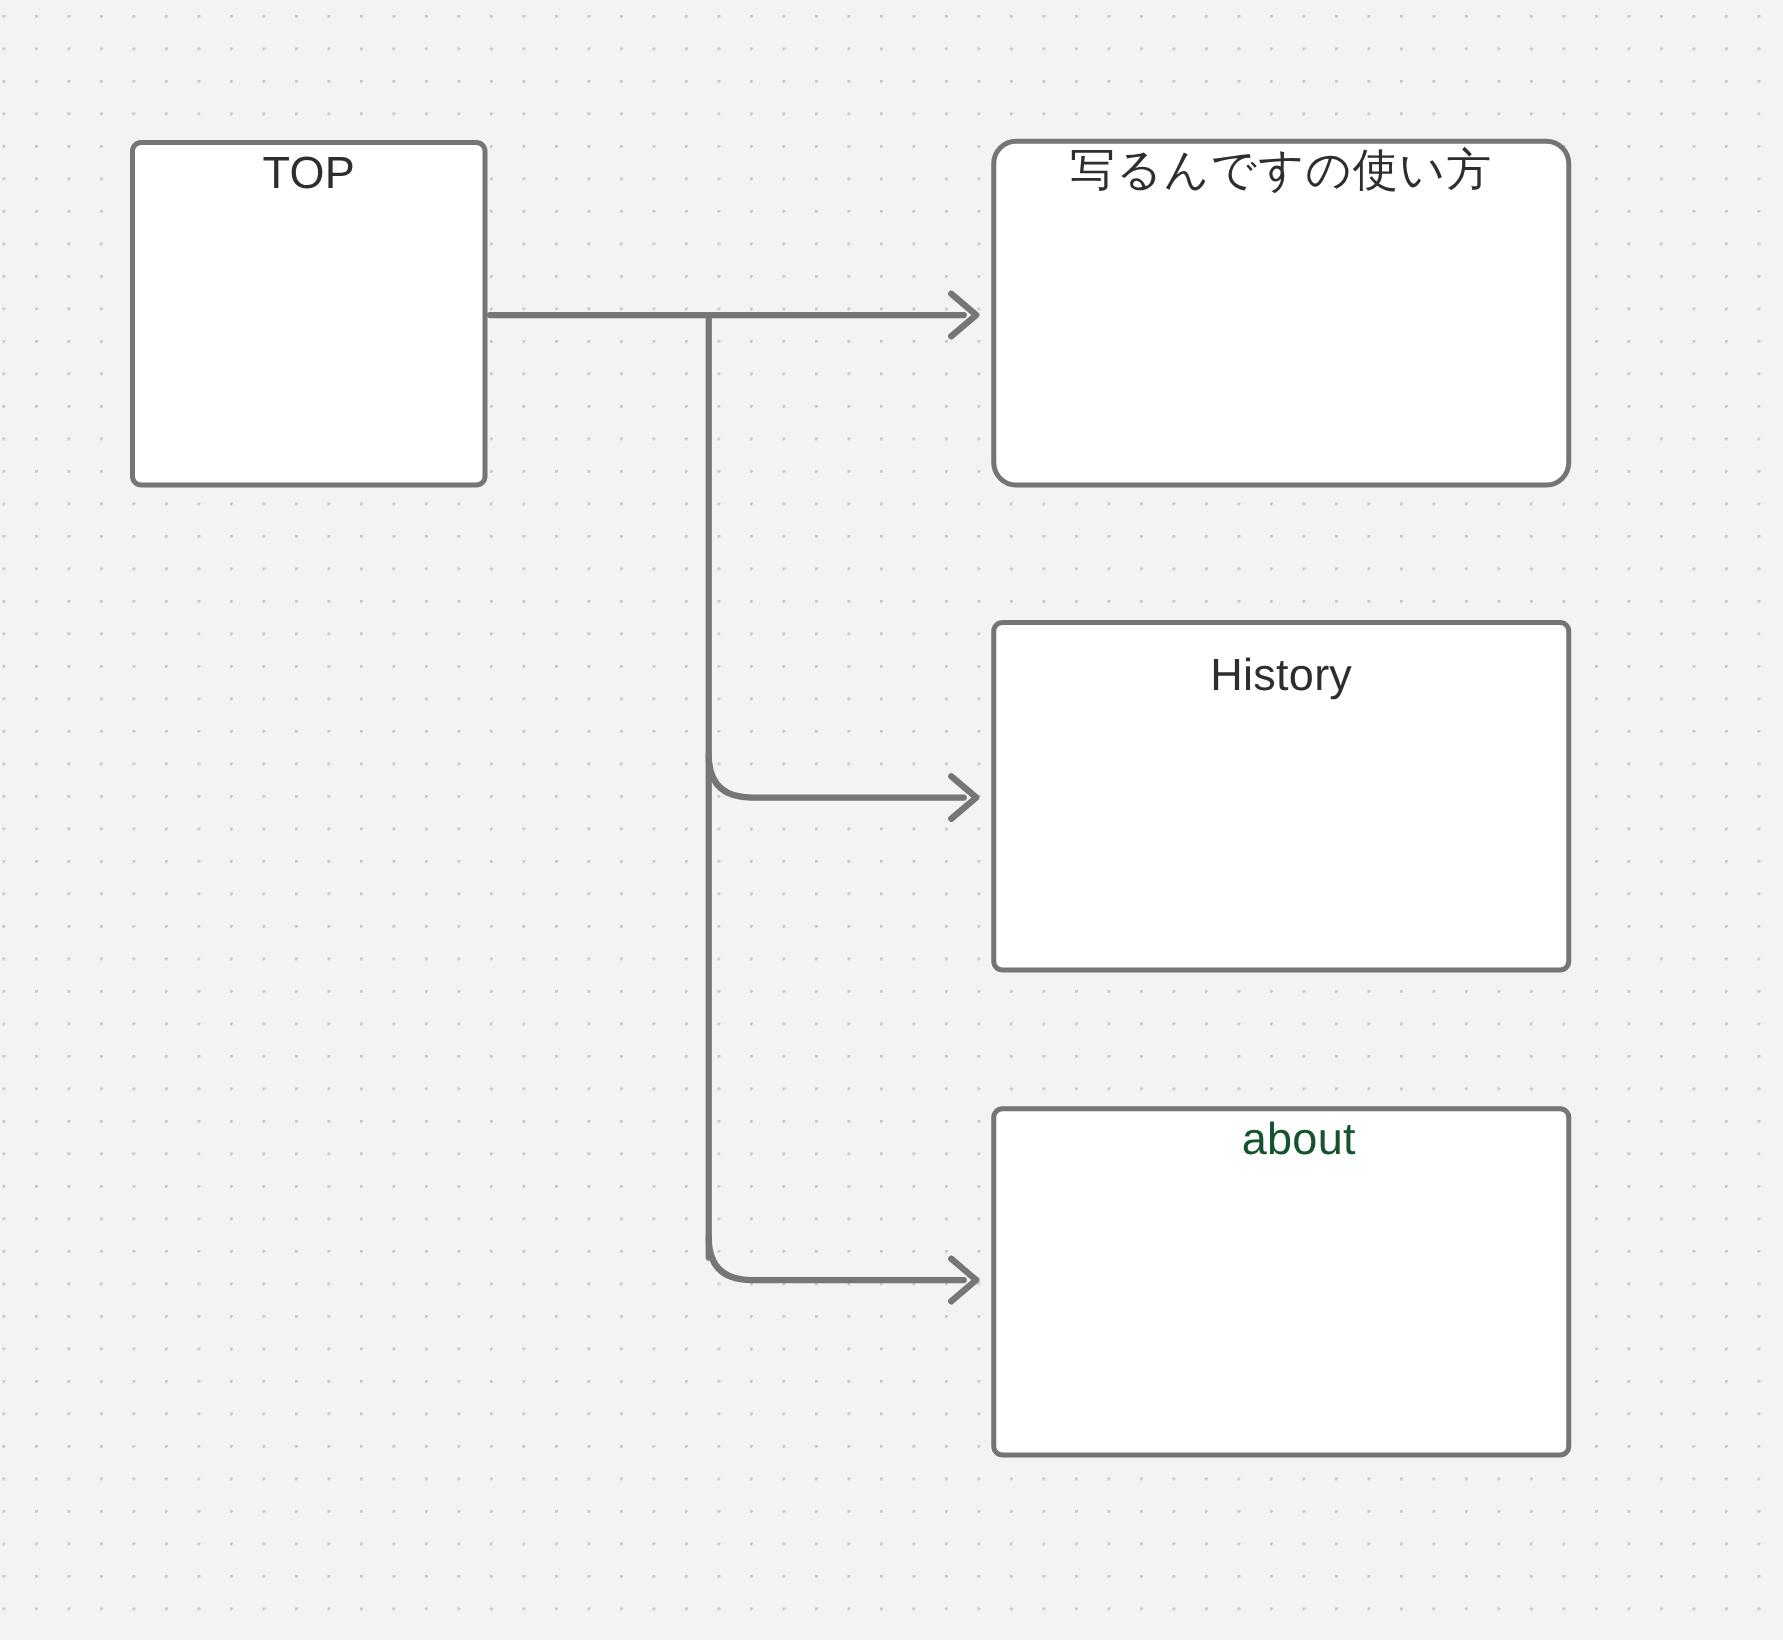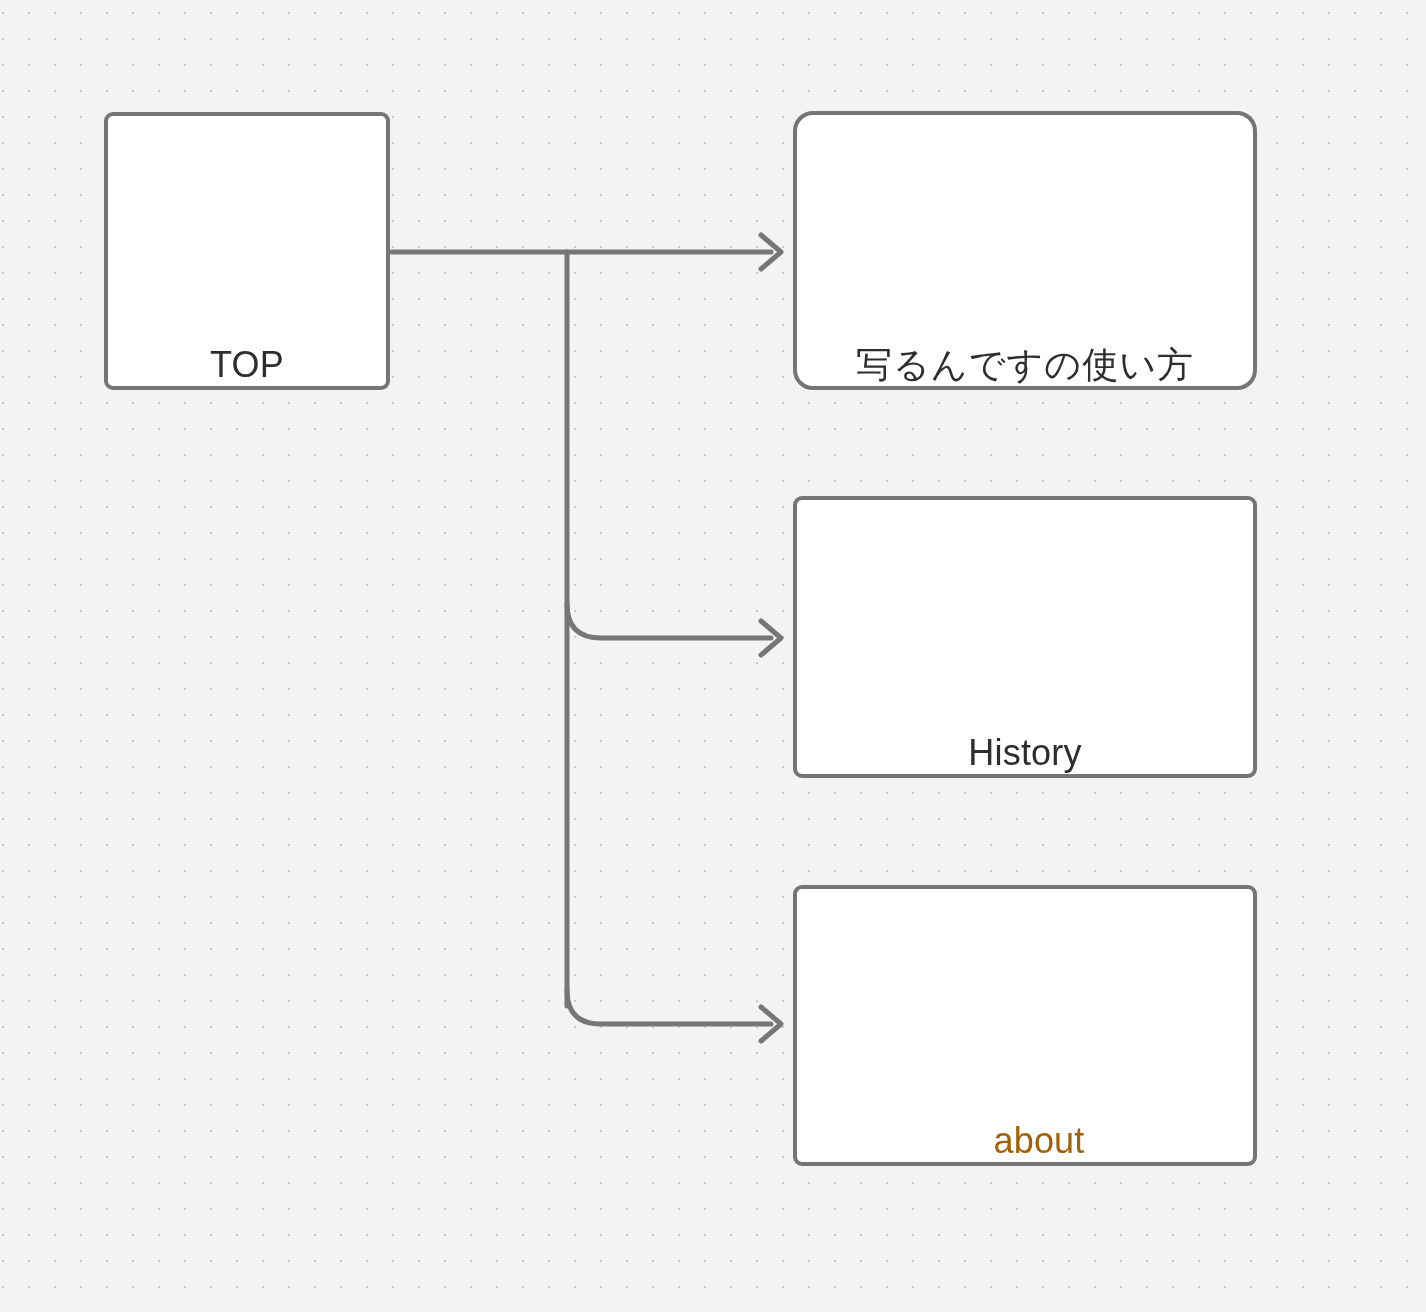--- a/index.html
+++ b/index.html
@@ -34,21 +34,21 @@
     pointer-events: none;
   }
 
   .node {
     position: absolute;
     box-sizing: border-box;
     background: #ffffff;
     border: 4px solid #757575;
     border-radius: 9px;
     display: flex;
-    align-items: flex-end;
+    align-items: flex-start;
     justify-content: center;
     overflow: hidden;
   }
 
   .node-label {
     color: #2e2e2e;
     font-size: 36px;
     line-height: 1.2;
     letter-spacing: 0.2px;
     text-align: center;
@@ -92,20 +92,20 @@
 
   <div class="node" id="node-top" style="background: rgb(255, 255, 255); border: 4px solid rgb(117, 117, 117); border-radius: 9px;">
     <span class="node-label" style="color: rgb(46, 46, 46);">TOP</span>
   </div>
 
   <div class="node" id="node-usage" style="background: rgb(255, 255, 255); border: 4px solid rgb(117, 117, 117); border-radius: 20px;">
     <span class="node-label jp" style="color: rgb(46, 46, 46);">写るんですの使い方</span>
   </div>
 
   <div class="node" id="node-history" style="background: rgb(255, 255, 255); border: 4px solid rgb(117, 117, 117); border-radius: 9px;">
-    <span class="node-label" style="color: rgb(46, 46, 46);">History</span>
+    <span class="node-label" style="color: rgb(46, 46, 46); margin-top: 18px;">History</span>
   </div>
 
   <div class="node" id="node-about" style="background: rgb(255, 255, 255); border: 4px solid rgb(117, 117, 117); border-radius: 9px;">
-    <span class="node-label" style="color: #a16207; margin-left: 28px;">about</span>
+    <span class="node-label" style="color: #14532d; margin-left: 28px;">about</span>
   </div>
 
 </div>
 
 </body></html>

